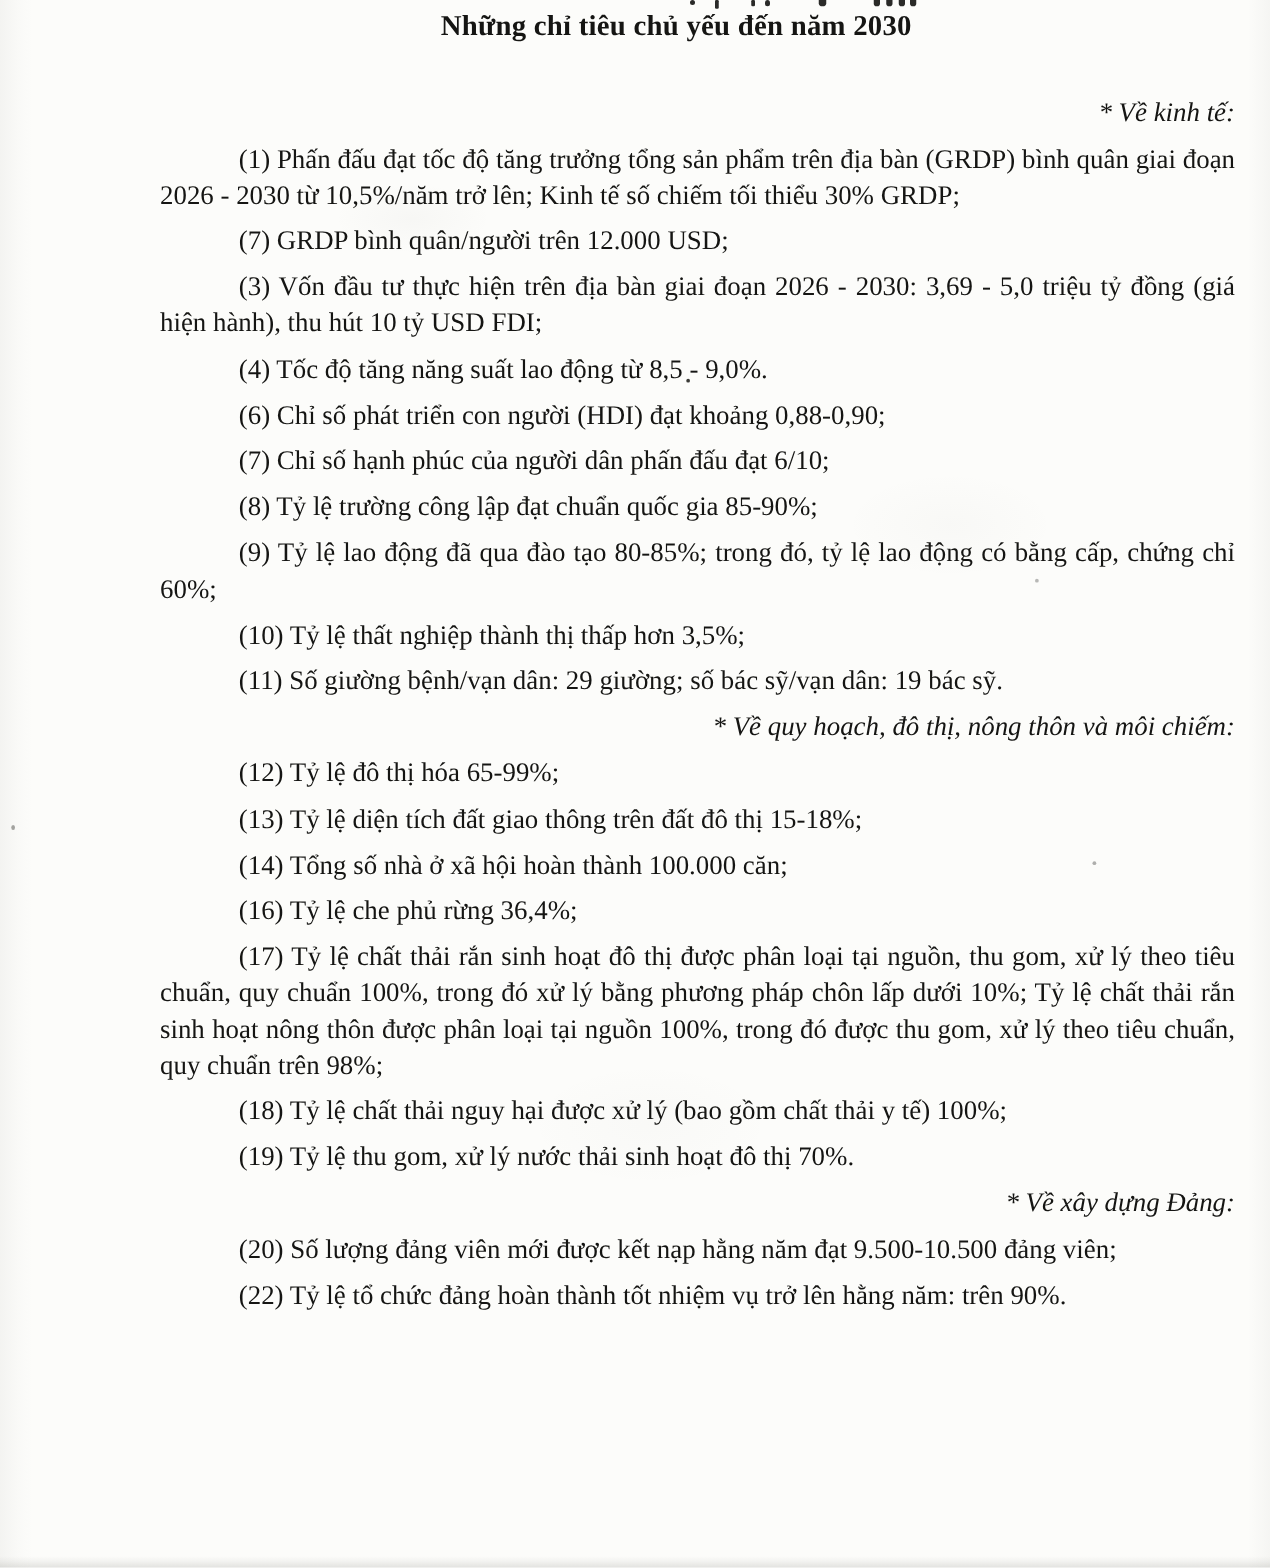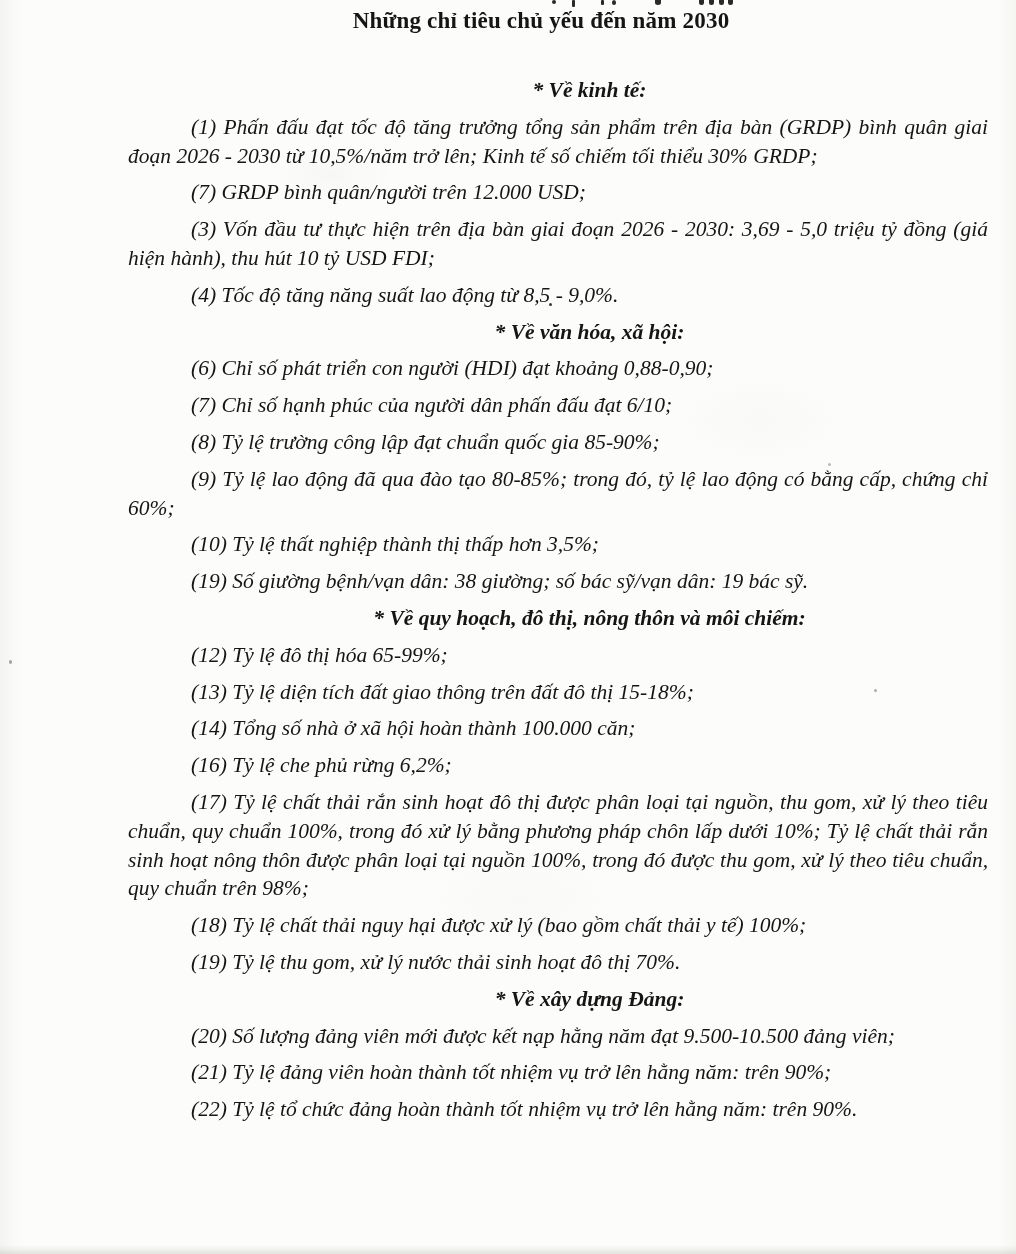--- a/index.html
+++ b/index.html
@@ -31,26 +31,25 @@
     text-align: center;
     margin: 0 34px 40px 0;
     letter-spacing: 0.2px;
   }
   p.item, p.heading {
     font-size: 21.5px;
     line-height: 28.8px;
     margin: 0 0 8px 0;
     text-indent: 63px;
     text-align: justify;
-    font-style: italic;
   }
   p.heading {
-    font-weight: bold;
+    font-weight: normal;
     font-style: italic;
-    text-align: center;
+    text-align: right;
   }
   section { margin: 0; }
   
   .cutoff-artifact { position: absolute; top: 0; left: 0; width: 100%; height: 8px; }
   .cutoff-artifact span {
     position: absolute; top: 0; background: #2a2a28; display: block;
   }
   .m1 { left: 552px; top: 2px; width: 4px; height: 4px; border-radius: 50%; }
   .m2 { left: 572px; top: 0;   width: 3px; height: 7px; border-radius: 1px; }
   .m3 { left: 601px; top: 1px; width: 3px; height: 5px; border-radius: 1px; }
@@ -90,44 +89,42 @@
 
     <section>
       <p class="heading">* Về kinh tế:</p>
       <p class="item">(1) Phấn đấu đạt tốc độ tăng trưởng tổng sản phẩm trên địa bàn (GRDP) bình quân giai đoạn 2026 - 2030 từ 10,5%/năm trở lên; Kinh tế số chiếm tối thiểu 30% GRDP;</p>
       <p class="item">(7) GRDP bình quân/người trên 12.000 USD;</p>
       <p class="item">(3) Vốn đầu tư thực hiện trên địa bàn giai đoạn 2026 - 2030: 3,69 - 5,0 triệu tỷ đồng (giá hiện hành), thu hút 10 tỷ USD FDI;</p>
       <p class="item">(4) Tốc độ tăng năng suất lao động từ 8,5 - 9,0%.</p>
     </section>
 
     <section>
-      <p class="heading">* Về văn hóa, xã hội:</p>
       <p class="item">(6) Chỉ số phát triển con người (HDI) đạt khoảng 0,88-0,90;</p>
       <p class="item">(7) Chỉ số hạnh phúc của người dân phấn đấu đạt 6/10;</p>
       <p class="item">(8) Tỷ lệ trường công lập đạt chuẩn quốc gia 85-90%;</p>
       <p class="item">(9) Tỷ lệ lao động đã qua đào tạo 80-85%; trong đó, tỷ lệ lao động có bằng cấp, chứng chỉ 60%;</p>
       <p class="item">(10) Tỷ lệ thất nghiệp thành thị thấp hơn 3,5%;</p>
-      <p class="item">(19) Số giường bệnh/vạn dân: 38 giường; số bác sỹ/vạn dân: 19 bác sỹ.</p>
+      <p class="item">(11) Số giường bệnh/vạn dân: 29 giường; số bác sỹ/vạn dân: 19 bác sỹ.</p>
     </section>
 
     <section>
       <p class="heading">* Về quy hoạch, đô thị, nông thôn và môi chiếm:</p>
       <p class="item">(12) Tỷ lệ đô thị hóa 65-99%;</p>
       <p class="item">(13) Tỷ lệ diện tích đất giao thông trên đất đô thị 15-18%;</p>
       <p class="item">(14) Tổng số nhà ở xã hội hoàn thành 100.000 căn;</p>
-      <p class="item">(16) Tỷ lệ che phủ rừng 6,2%;</p>
+      <p class="item">(16) Tỷ lệ che phủ rừng 36,4%;</p>
       <p class="item">(17) Tỷ lệ chất thải rắn sinh hoạt đô thị được phân loại tại nguồn, thu gom, xử lý theo tiêu chuẩn, quy chuẩn 100%, trong đó xử lý bằng phương pháp chôn lấp dưới 10%; Tỷ lệ chất thải rắn sinh hoạt nông thôn được phân loại tại nguồn 100%, trong đó được thu gom, xử lý theo tiêu chuẩn, quy chuẩn trên 98%;</p>
       <p class="item">(18) Tỷ lệ chất thải nguy hại được xử lý (bao gồm chất thải y tế) 100%;</p>
       <p class="item">(19) Tỷ lệ thu gom, xử lý nước thải sinh hoạt đô thị 70%.</p>
     </section>
 
     <section>
       <p class="heading">* Về xây dựng Đảng:</p>
       <p class="item">(20) Số lượng đảng viên mới được kết nạp hằng năm đạt 9.500-10.500 đảng viên;</p>
-      <p class="item">(21) Tỷ lệ đảng viên hoàn thành tốt nhiệm vụ trở lên hằng năm: trên 90%;</p>
       <p class="item">(22) Tỷ lệ tổ chức đảng hoàn thành tốt nhiệm vụ trở lên hằng năm: trên 90%.</p>
     </section>
 
   </div>
 
   <span class="speck s1"></span>
   <span class="speck s2"></span>
   <span class="speck s3"></span>
   <span class="speck s4"></span>
 

